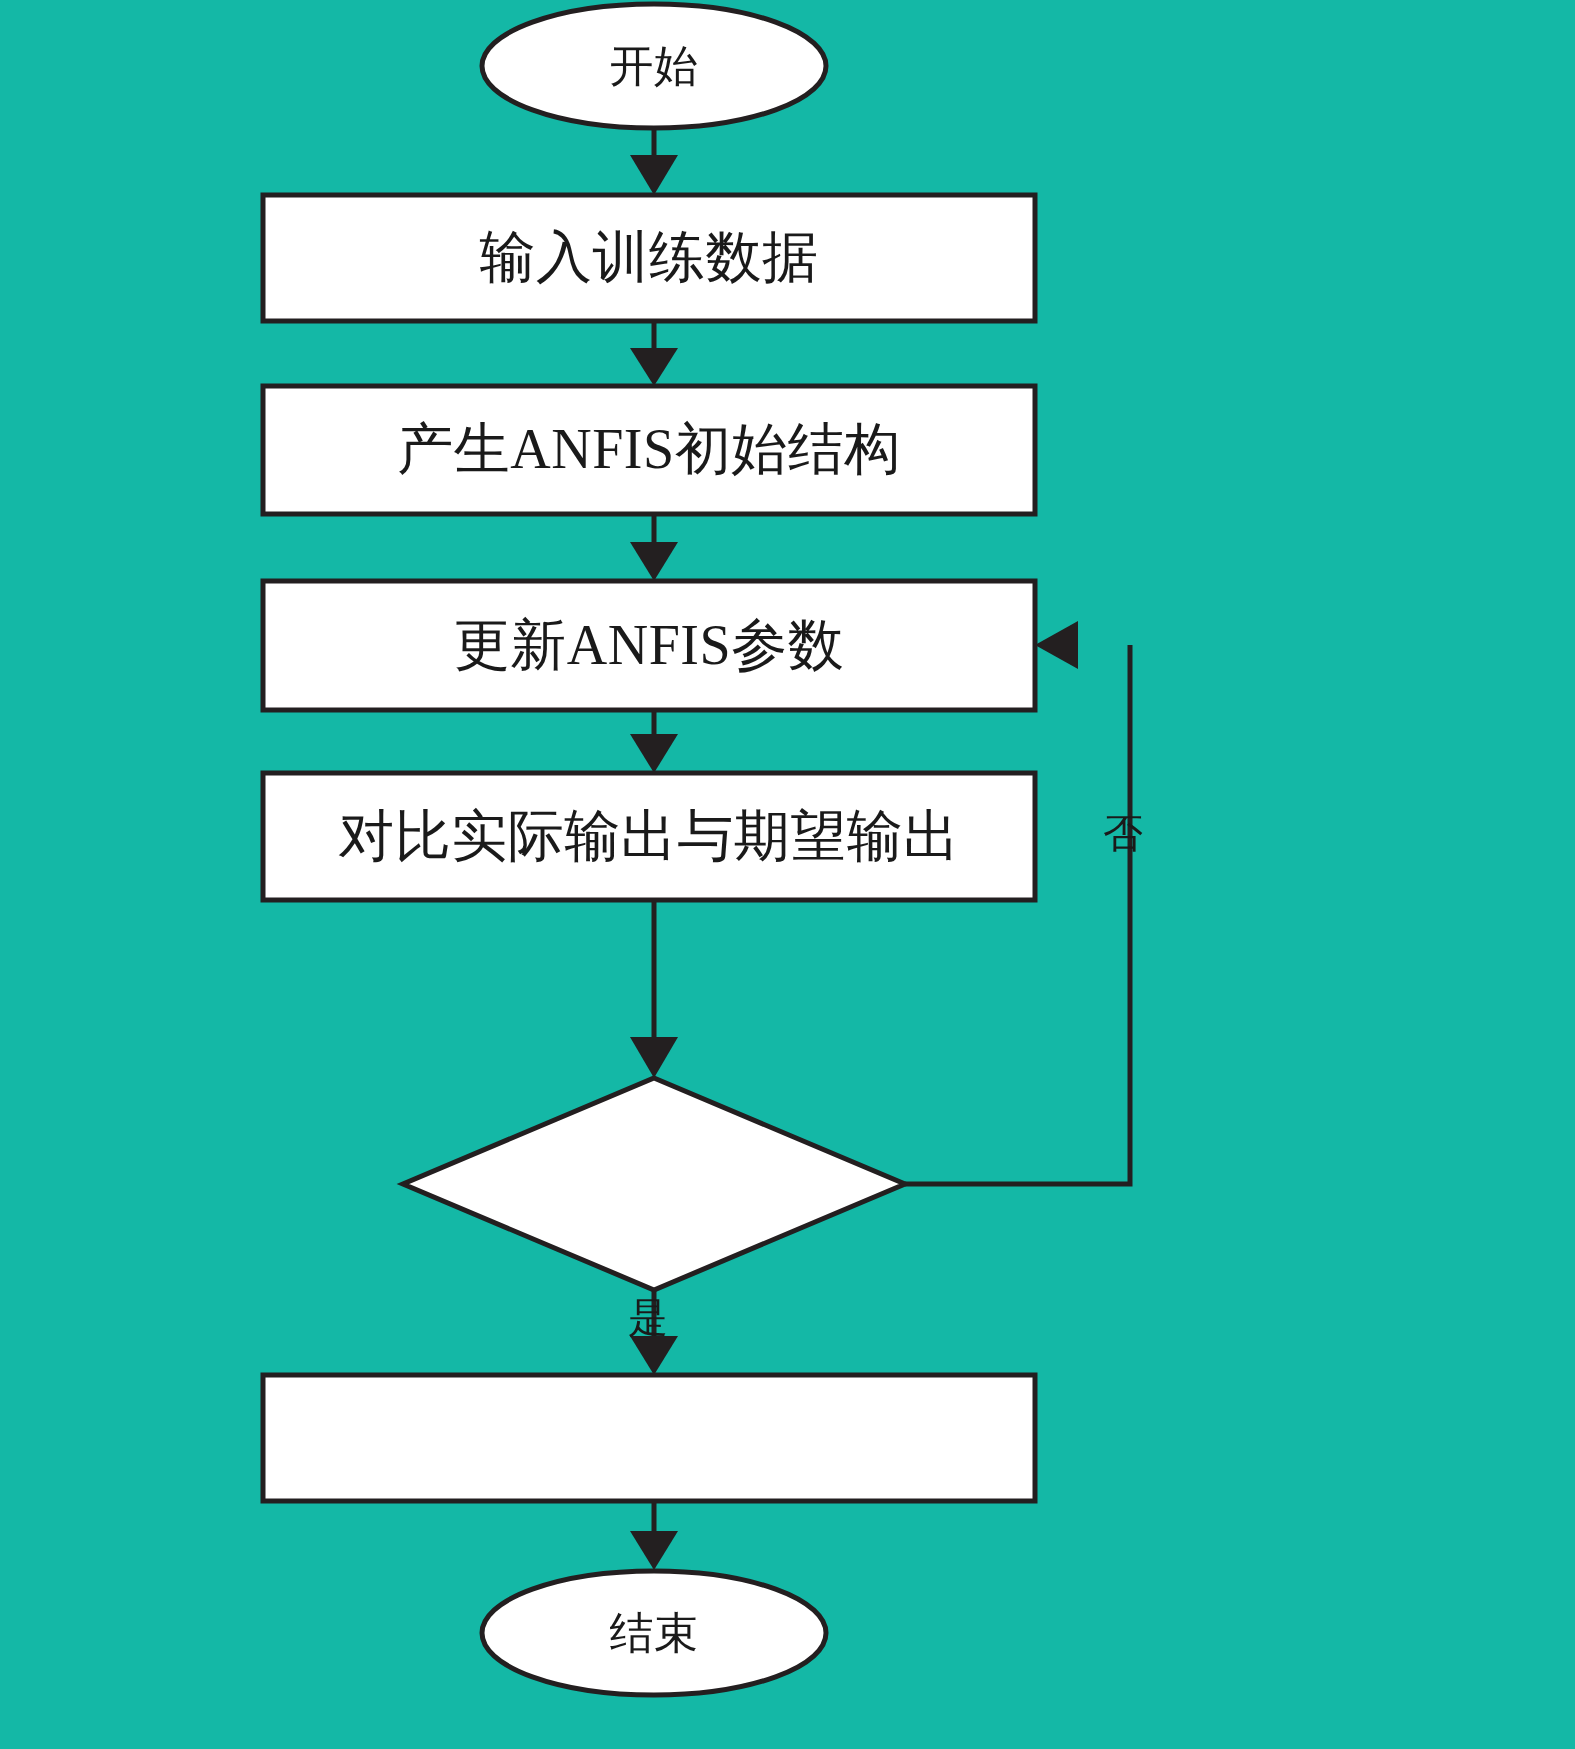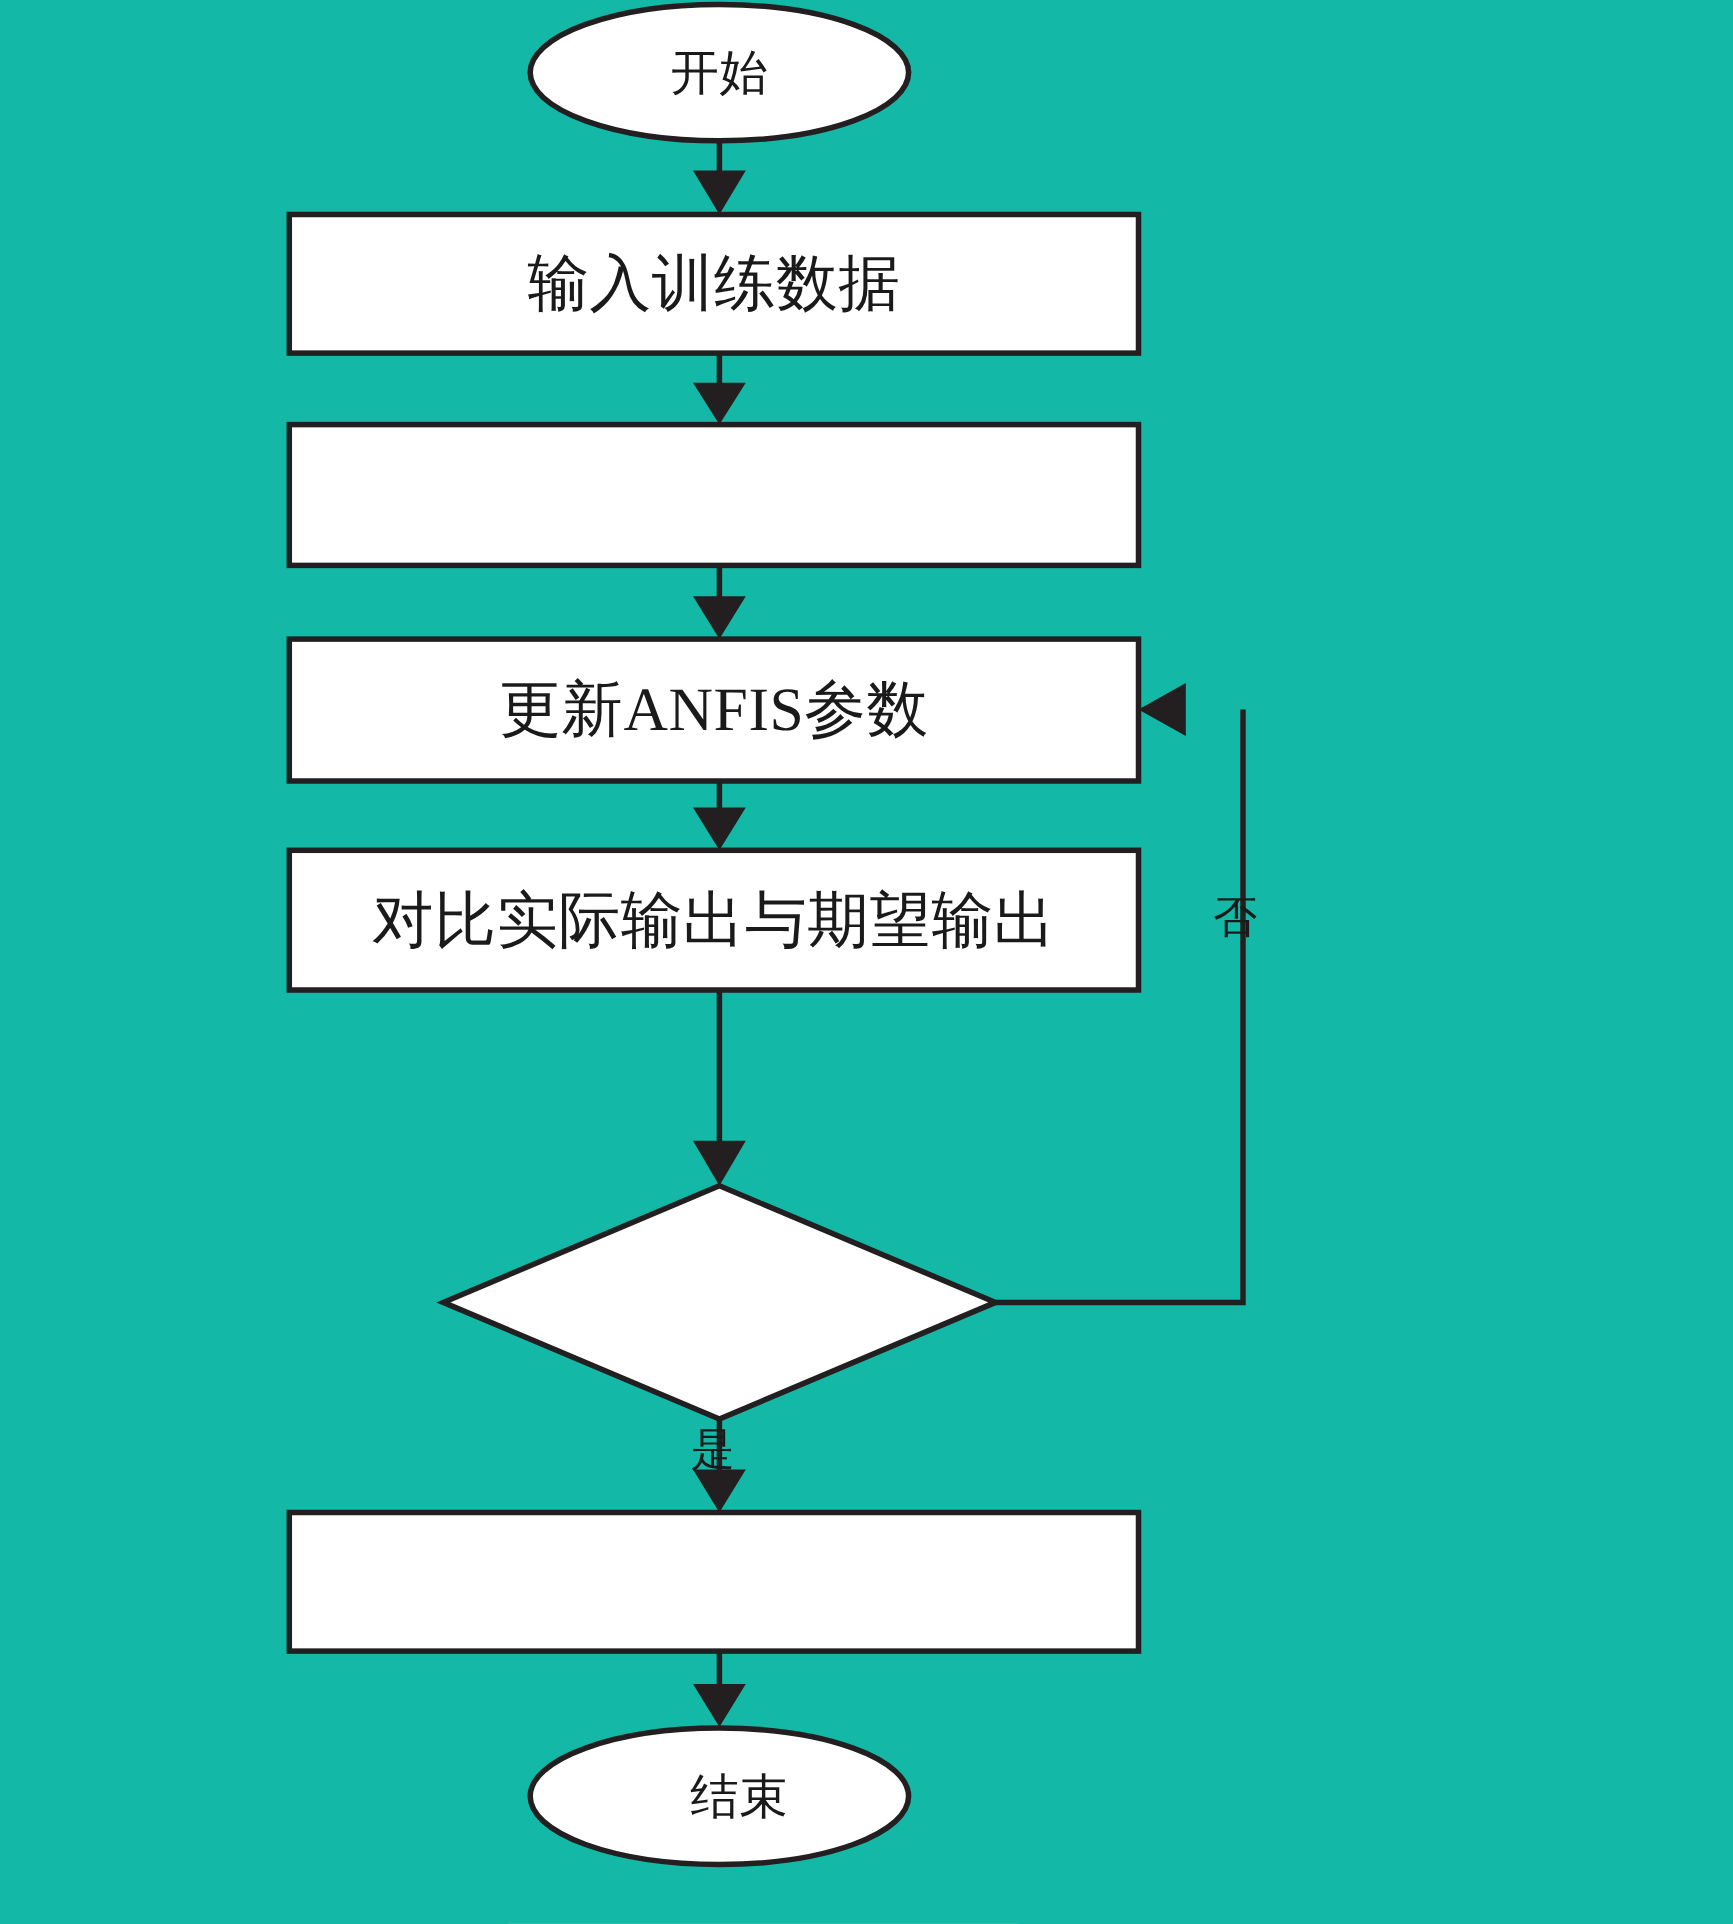--- a/index.html
+++ b/index.html
@@ -97,26 +97,27 @@
       <rect x="263" y="1375" width="772" height="126"></rect>
 
       <ellipse cx="654" cy="1633" rx="172" ry="62"></ellipse>
     </g>
   </svg>
 
   <div class="node-label terminal-label" style="left:482px; top:4px; width:344px; height:124px;">开始</div>
 
   <div class="node-label process-label" style="left:263px; top:195px; width:772px; height:126px;">输入训练数据</div>
 
+  <div class="node-label process-label" style="left:263px; top:386px; width:772px; height:128px;">产生ANFIS初始结构</div>
 
   <div class="node-label process-label" style="left:263px; top:581px; width:772px; height:129px;">更新ANFIS参数</div>
 
   <div class="node-label process-label" style="left:263px; top:773px; width:772px; height:127px;">对比实际输出与期望输出</div>
 
 
 
-  <div class="node-label terminal-label" style="left:500px; top:1571px; width:344px; height:124px;">结束</div>
+  <div class="node-label terminal-label" style="left:482px; top:1571px; width:344px; height:124px;">结束</div>
 
   <div class="edge-label" style="left:1103px; top:806px;">否</div>
 
   <div class="edge-label" style="left:628px; top:1290px;">是</div>
 
 </div>
 
 </body></html>

